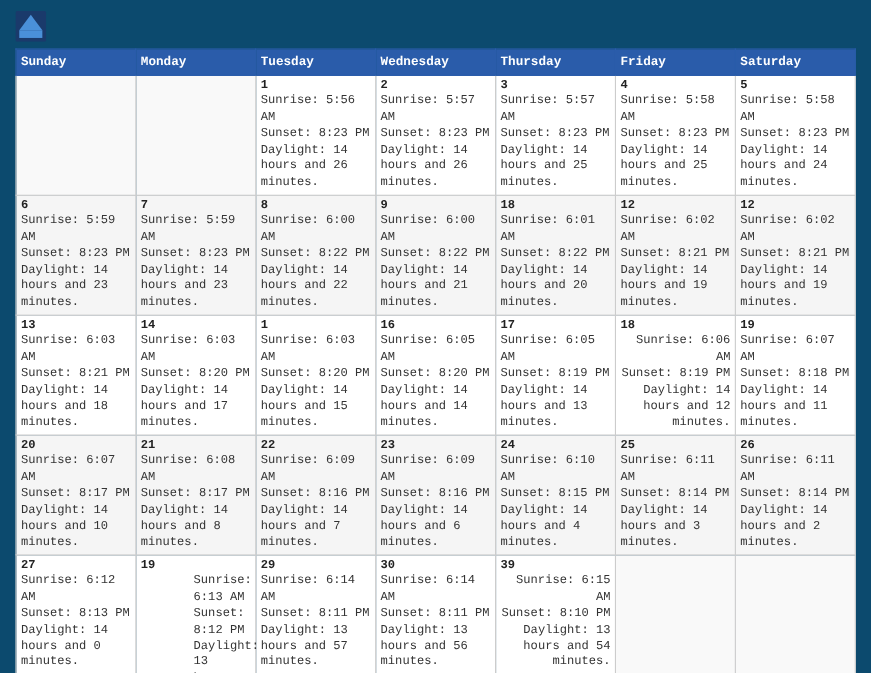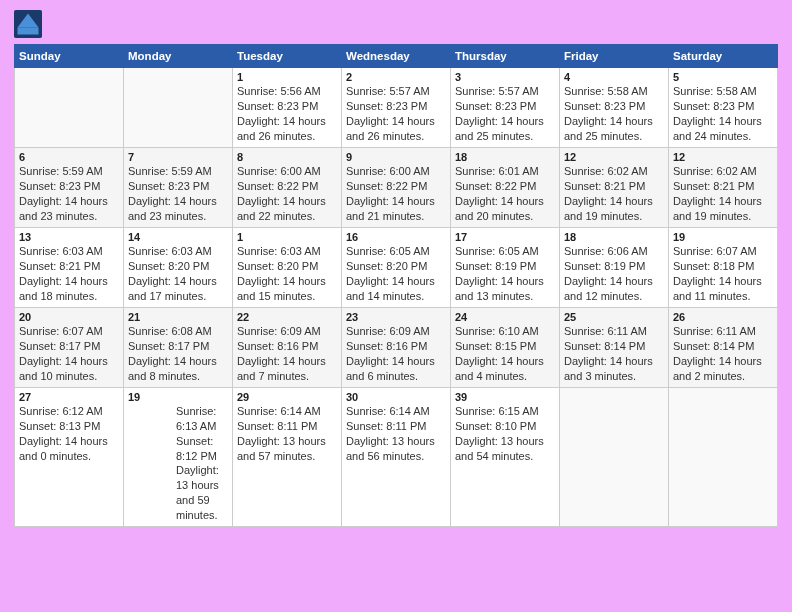--- a/index.html
+++ b/index.html
@@ -6,22 +6,23 @@
     body {
       font-family: Arial, sans-serif;
       background: #fff;
       width: 792px;
       height: 612px;
       overflow: hidden;
     }
     .page {
       width: 792px;
       height: 612px;
-      background: #f0abfc;
+      background: #0c4a6e;
       padding: 10px 14px 8px 14px;
+      font-family: Liberation Mono, monospace;
     }
     .header {
       display: flex;
       justify-content: space-between;
       align-items: flex-start;
       margin-bottom: 6px;
     }
     .logo {
       display: flex;
       align-items: center;
@@ -235,21 +236,21 @@
 Daylight: 14 hours and 14 minutes.</div>
           </td>
           <td>
             <span class="day-number">17</span>
             <div class="day-info" style="white-space: pre-line;">Sunrise: 6:05 AM
 Sunset: 8:19 PM
 Daylight: 14 hours and 13 minutes.</div>
           </td>
           <td>
             <span class="day-number">18</span>
-            <div class="day-info" style="white-space: pre-line;">Sunrise: 6:06 AM
+            <div class="day-info" style="white-space: pre-line; text-align: right;">Sunrise: 6:06 AM
 Sunset: 8:19 PM
 Daylight: 14 hours and 12 minutes.</div>
           </td>
           <td>
             <span class="day-number">19</span>
             <div class="day-info" style="white-space: pre-line;">Sunrise: 6:07 AM
 Sunset: 8:18 PM
 Daylight: 14 hours and 11 minutes.</div>
           </td>
         </tr>
@@ -317,21 +318,21 @@
 Daylight: 13 hours and 57 minutes.</div>
           </td>
           <td>
             <span class="day-number">30</span>
             <div class="day-info" style="white-space: pre-line;">Sunrise: 6:14 AM
 Sunset: 8:11 PM
 Daylight: 13 hours and 56 minutes.</div>
           </td>
           <td>
             <span class="day-number">39</span>
-            <div class="day-info" style="white-space: pre-line;">Sunrise: 6:15 AM
+            <div class="day-info" style="white-space: pre-line; text-align: right;">Sunrise: 6:15 AM
 Sunset: 8:10 PM
 Daylight: 13 hours and 54 minutes.</div>
           </td>
           <td class="empty-cell"></td>
           <td class="empty-cell"></td>
         </tr>
       </tbody>
   </table>
 </div>
 

